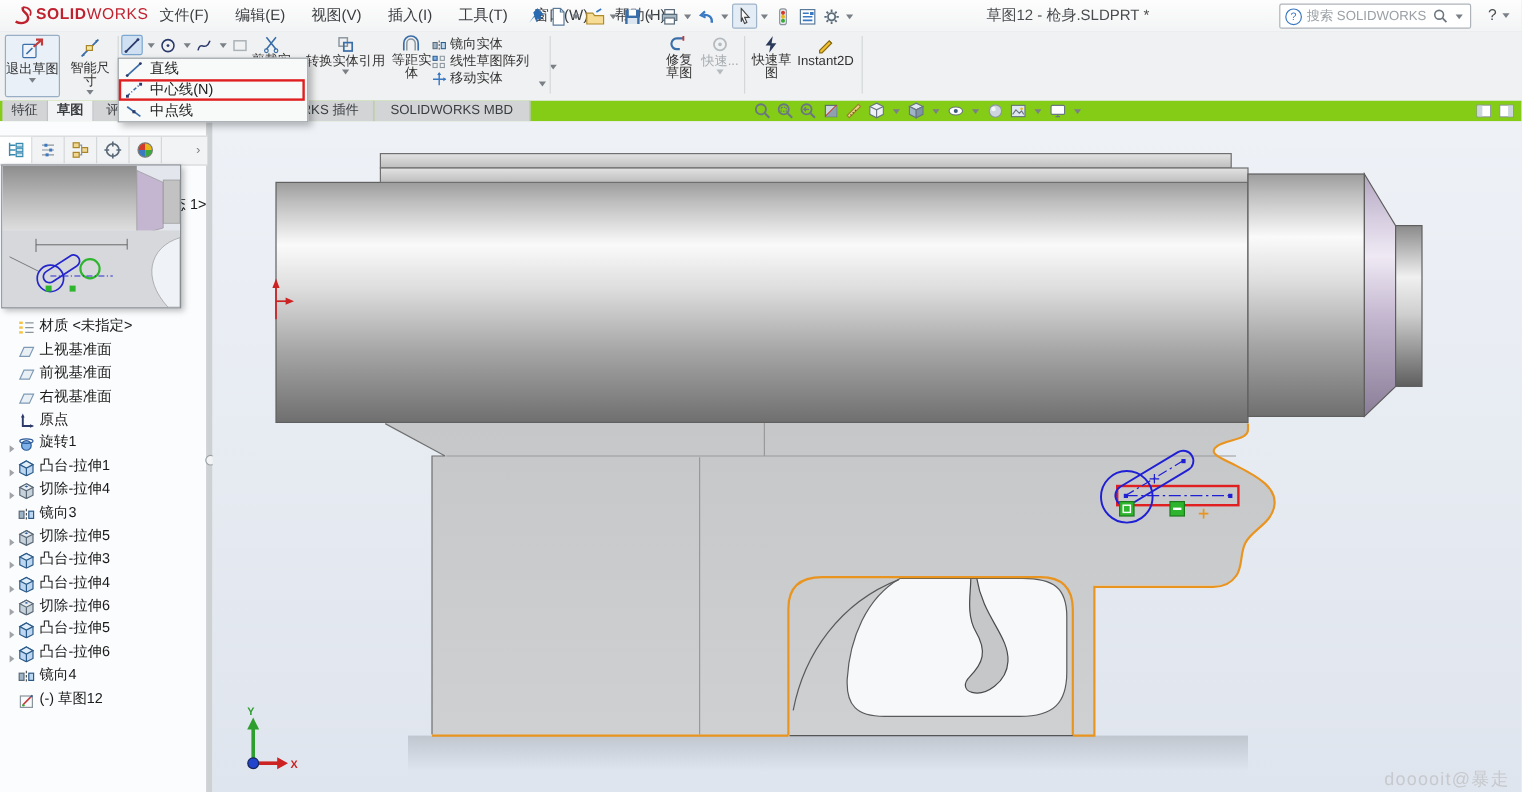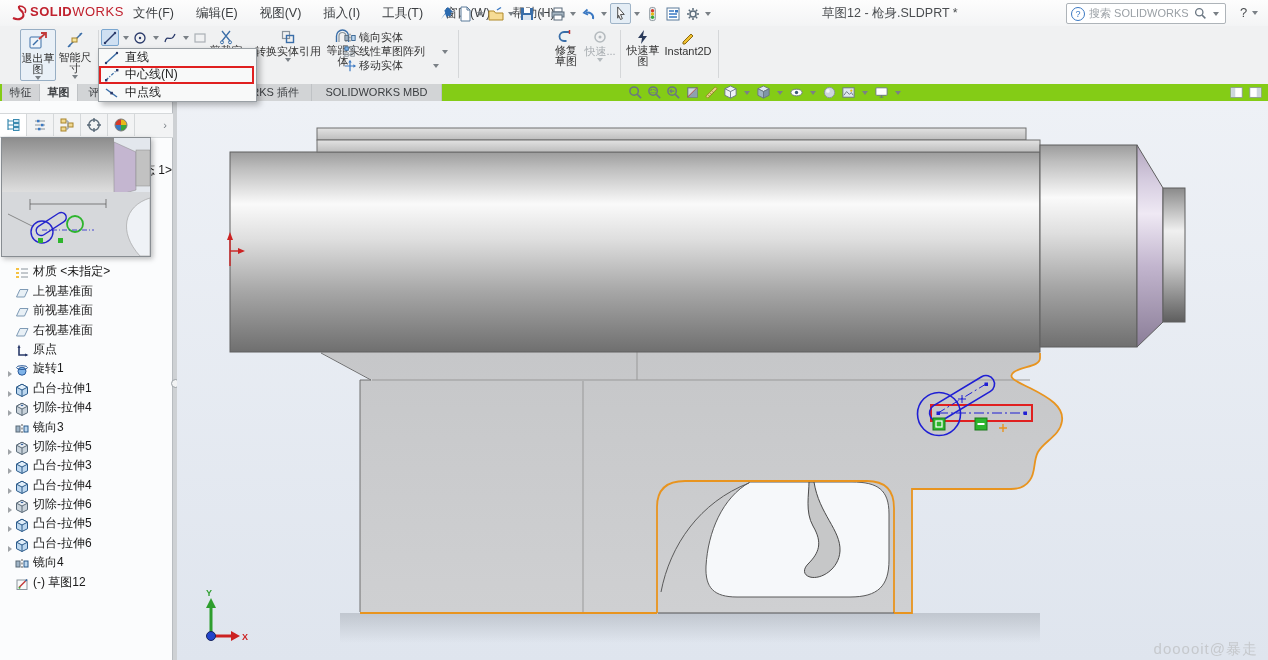--- a/index.html
+++ b/index.html
@@ -31,21 +31,21 @@
   #ribbon{position:absolute;left:0;top:26px;width:1268px;height:58px;background:#f0f1f2;
           border-bottom:1px solid #d3d5d7}
   .bb{position:absolute;top:3px;height:52px;text-align:center;color:#333;cursor:default}
   .bb .bi{display:block;margin:0 auto}
   .bl{font-size:11px;line-height:11px;margin-top:1px;word-break:break-all}
   .bb .bcaret{margin:1px auto 0}
   .sel{border:1px solid #97aec4;background:#e9f0f7;border-radius:2px;box-sizing:border-box}
   .vsep{position:absolute;top:4px;width:1px;height:48px;background:#d5d7d9}
   .smallbtn{position:absolute;width:18px;height:17px;display:flex;align-items:center;justify-content:center;border-radius:2px}
   .pressed{background:#cfe0f2;border:1px solid #7ba7d0;box-sizing:border-box}
-  .rrow{position:absolute;left:344px;height:13px;display:flex;align-items:center;gap:3px;font-size:11px;color:#333;white-space:nowrap}
+  .rrow{position:absolute;left:360px;height:13px;display:flex;align-items:flex-end;gap:3px;font-size:11px;color:#333;white-space:nowrap}
   .gray{color:#a6abaf}
   
   #tabstrip{position:absolute;left:0;top:84px;width:1268px;height:17px;background:#84cc16}
   #tabs{position:absolute;left:2px;top:0;display:flex;height:17px}
   #tabs .tab{font-size:11px;line-height:16px;color:#3a3d40;background:#d2d4d6;
              border-right:1px solid #bfc2c5;text-align:center;box-sizing:border-box}
   #tabs .tab.active{background:#f2f3f4;font-weight:bold}
   #tabs .tab:nth-child(1){width:38px}
   #tabs .tab:nth-child(2){width:38px}
   #tabs .tab:nth-child(3){width:44px}
@@ -339,21 +339,21 @@
       </svg>
     <span class="caret"></span>
   </div>
   <div id="helpmenu">
     <span>?</span>
     <span class="caret"></span>
   </div>
 </div>
 
 <div id="ribbon">
-  <div class="bb sel" style="left:20px;width:36px">
+  <div class="bb sel" style="left:4px;width:46px">
     <svg class="bi" width="22" height="22" viewBox="0 0 22 22">
       <rect x="3" y="7" width="11" height="11" rx="1" fill="#eef4fa" stroke="#3a6ea8"></rect>
       <path d="M6 15l5-5" stroke="#3a6ea8" stroke-width="1.4"></path>
       <path d="M12 9l7-6M14 3h5v5" fill="none" stroke="#c23a3a" stroke-width="1.8"></path>
     </svg>
     <div class="bl">退出草图</div>
     <div class="caret bcaret" style="display:block"></div>
   </div>
   <div class="bb" style="left:54px;width:42px">
     <svg class="bi" width="22" height="22" viewBox="0 0 22 22">

